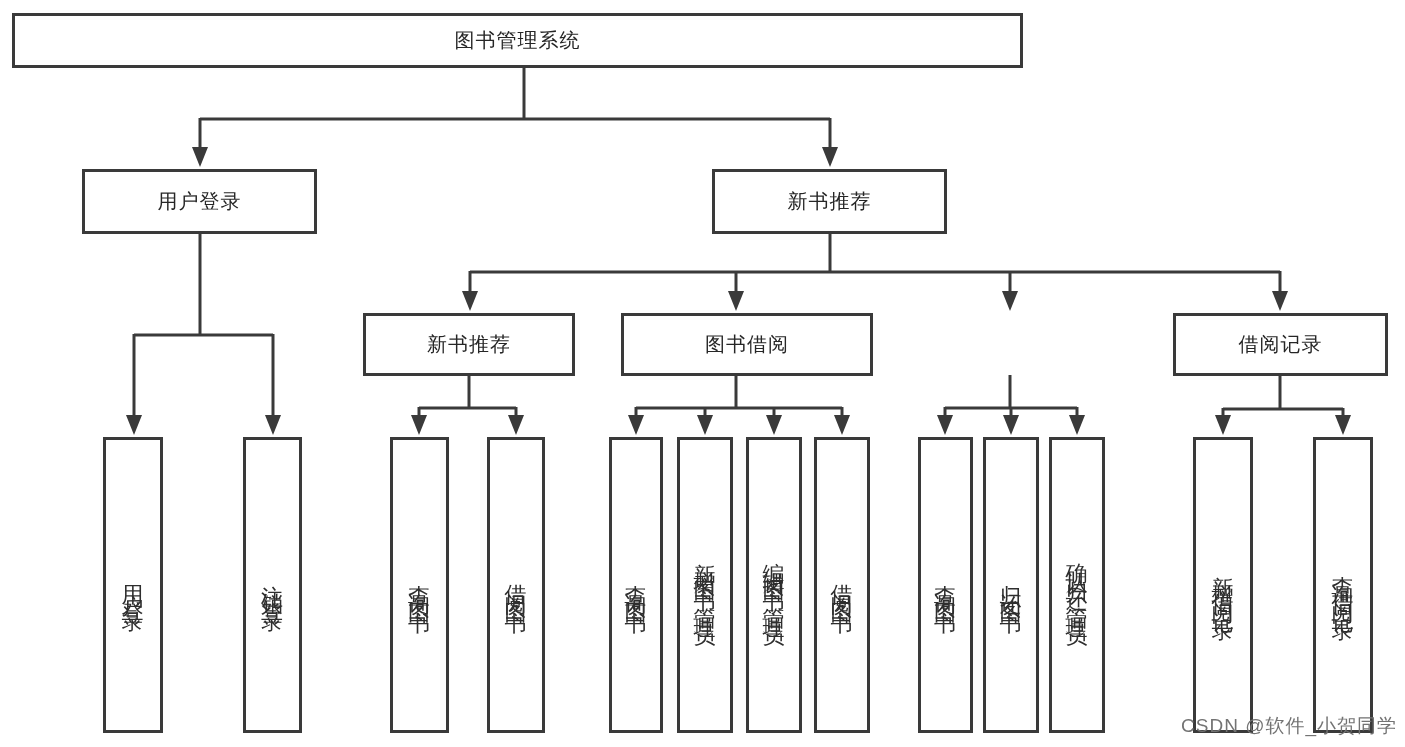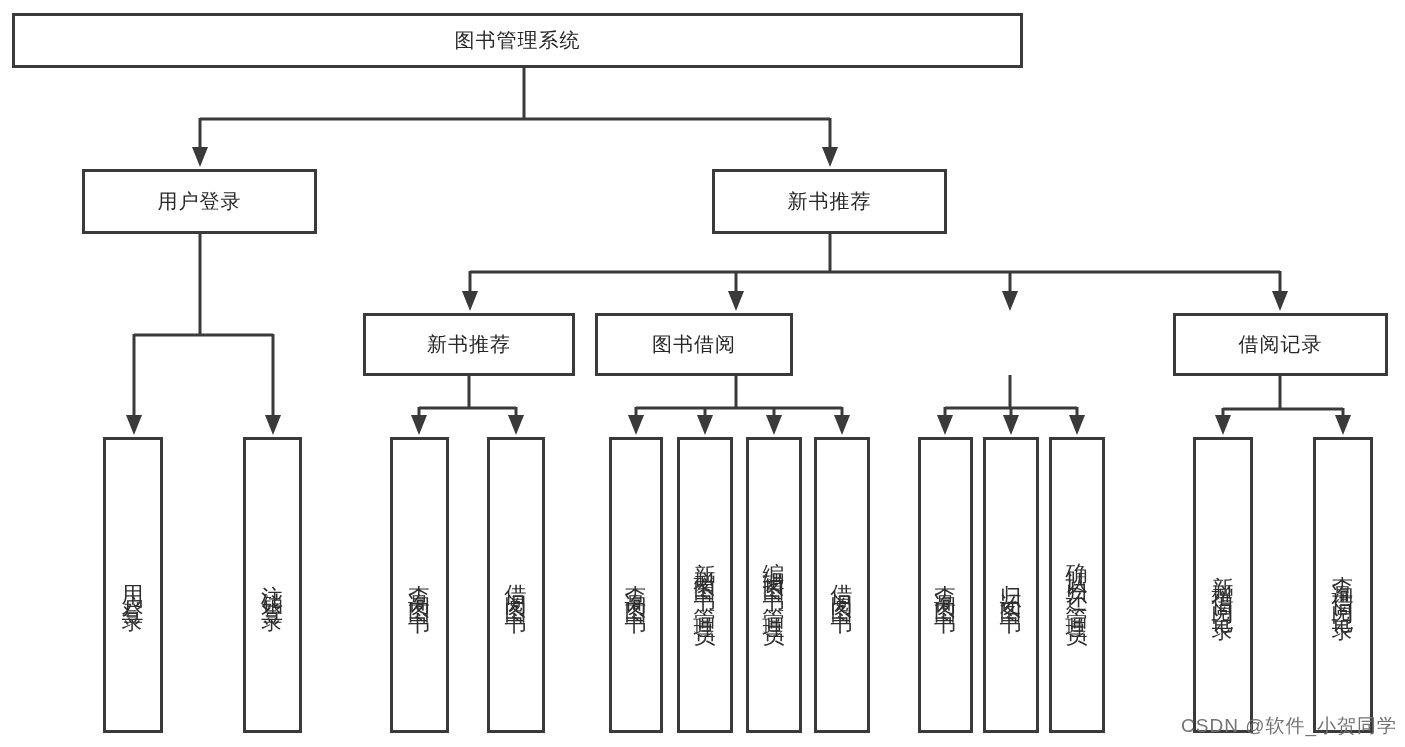--- a/index.html
+++ b/index.html
@@ -130,21 +130,21 @@
   <div class="node" style="left:82px; top:169px; width:235px; height:65px;">
     <span>用户登录</span>
   </div>
   <div class="node" style="left:712px; top:169px; width:235px; height:65px;">
     <span>新书推荐</span>
   </div>
 
   <div class="node" style="left:363px; top:313px; width:212px; height:63px;">
     <span>新书推荐</span>
   </div>
-  <div class="node" style="left:595px; top:313px; width:198px; height:63px;">
+  <div class="node" style="left:621px; top:313px; width:252px; height:63px;">
     <span>图书借阅</span>
   </div>
   <div class="node" style="left:1173px; top:313px; width:215px; height:63px;">
     <span>借阅记录</span>
   </div>
 
   <div class="node leaf" style="left:103px; top:437px; width:60px; height:296px;">
     <span class="vtext">用户登录</span>
   </div>
   <div class="node leaf" style="left:243px; top:437px; width:59px; height:296px;">

